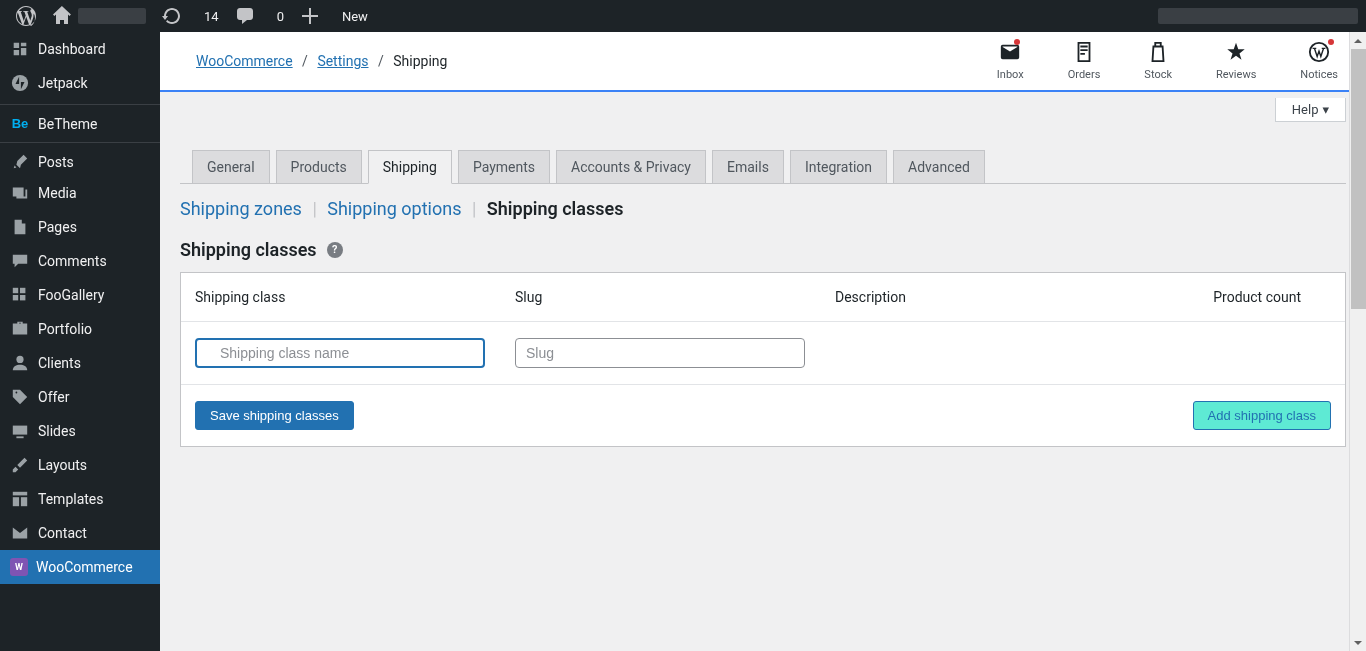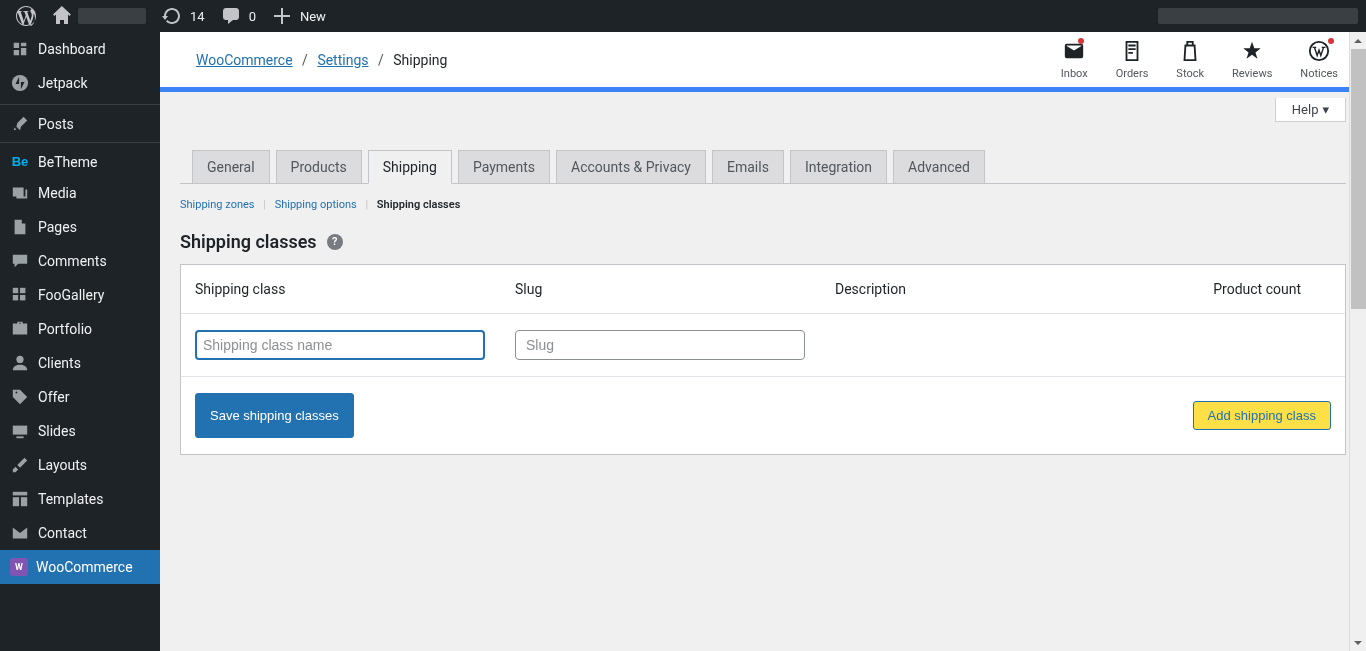--- a/index.html
+++ b/index.html
@@ -1,70 +1,70 @@
 <!DOCTYPE html>
 <html><head>
 <meta charset="utf-8">
 <style>
 * { box-sizing: border-box; margin: 0; padding: 0; }
 body { font-family: -apple-system, BlinkMacSystemFont, "Segoe UI", Roboto, sans-serif; font-size: 13px; color: #3c434a; background: #f0f0f1; overflow: hidden; }
 .viewport { width: 1366px; height: 651px; position: relative; display: flex; flex-direction: column; }
 .adminbar { height: 32px; background: #1d2327; color: #c3c4c7; display: flex; align-items: center; padding: 0 8px; font-size: 13px; }
 .adminbar .ab-item { display: flex; align-items: center; padding: 0 8px; height: 32px; cursor: pointer; }
 .adminbar .ab-item svg { width: 20px; height: 20px; fill: #c3c4c7; }
-.adminbar .ab-text { margin-left: 8px; color: #f0f0f1; }
+.adminbar .ab-text { margin-left: 22px; color: #f0f0f1; }
 .adminbar .spacer { flex: 1; }
 .adminbar .ghost { background: #3a3f44; height: 16px; border-radius: 2px; }
 .main-wrap { flex: 1; display: flex; min-height: 0; }
 .sidebar { width: 160px; background: #1d2327; color: #f0f0f1; font-size: 14px; overflow-y: auto; }
 .side-item { display: flex; align-items: center; height: 34px; padding: 0 8px 0 10px; cursor: pointer; color: #f0f0f1; position: relative; }
 .side-item.sep { border-top: 1px solid #3a3f44; margin-top: 4px; padding-top: 4px; }
 .side-item .ic { width: 20px; height: 20px; margin-right: 8px; display: flex; align-items: center; justify-content: center; color: rgba(240,246,252,.6); }
 .side-item .ic svg { width: 18px; height: 18px; fill: currentColor; }
 .side-item.be .ic { color: #00aeef; font-weight: bold; font-size: 13px; font-family: Arial; }
 .side-item.active { background: #2271b1; color: #fff; }
 .side-item.active .ic { color: #fff; }
 .side-item.active::after { content: ""; position: absolute; right: -8px; top: 50%; margin-top: -8px; border: 8px solid transparent; border-right-color: #f0f0f1; }
 .side-item.woo .ic { background: #7f54b3; color: #fff; border-radius: 3px; width: 18px; height: 18px; font-size: 9px; font-weight: bold; }
 .content { flex: 1; background: #f0f0f1; overflow-y: auto; position: relative; }
-.wc-header { background: #fff; border-bottom: 5px solid #3b82f6; height: 60px; display: flex; align-items: center; padding: 0 16px 0 36px; }
+.wc-header { background: #fff; border-bottom: 2px solid #3b82f6; height: 60px; display: flex; align-items: center; padding: 0 16px 0 36px; }
 .breadcrumb { font-size: 14px; }
 .breadcrumb a { color: #2271b1; text-decoration: underline; cursor: pointer; }
 .breadcrumb .sep { margin: 0 6px; color: #50575e; }
 .breadcrumb .current { color: #1d2327; }
-.wc-header-icons { margin-left: auto; display: flex; gap: 28px; padding-right: 12px; }
+.wc-header-icons { margin-left: auto; display: flex; gap: 44px; padding-right: 12px; }
 .wc-hi { text-align: center; cursor: pointer; position: relative; }
 .wc-hi .dot { position: absolute; top: -2px; right: 4px; width: 6px; height: 6px; background: #d63638; border-radius: 50%; }
 .wc-hi svg { width: 22px; height: 22px; fill: #1d2327; }
 .wc-hi .lbl { font-size: 11px; color: #50575e; margin-top: 2px; }
 .help-row { padding: 6px 20px 0; display: flex; justify-content: flex-end; }
 .help-btn { background: #fff; border: 1px solid #ccd0d4; border-top: none; padding: 4px 16px; font-size: 13px; cursor: pointer; display: flex; align-items: center; gap: 4px; }
 .tabs-wrap { margin: 28px 20px 0 20px; border-bottom: 1px solid #c3c4c7; display: flex; padding-left: 12px; }
 .tab { background: #dcdcde; border: 1px solid #c3c4c7; border-bottom: none; padding: 8px 14px; margin-right: 6px; cursor: pointer; font-size: 14px; color: #50575e; }
 .tab.active { background: #f0f0f1; border-bottom: 1px solid #f0f0f1; margin-bottom: -1px; color: #1d2327; }
-.subsub { margin: 14px 20px 0 20px; font-size: 11px; }
+.subsub { margin: 14px 20px 0 20px; font-size: 18px; }
 .subsub a { color: #2271b1; text-decoration: none; cursor: pointer; }
 .subsub .sep { color: #c3c4c7; margin: 0 6px; }
 .subsub .current { color: #1d2327; font-weight: 600; }
 .page-title { margin: 20px 20px 12px 20px; font-size: 18px; font-weight: 600; color: #1d2327; display: flex; align-items: center; gap: 10px; }
 .help-q { width: 16px; height: 16px; border-radius: 50%; background: #787c82; color: #fff; font-size: 11px; display: flex; align-items: center; justify-content: center; cursor: help; }
 .table-box { margin: 0 20px; background: #fff; border: 1px solid #c3c4c7; border-radius: 0; }
 .t-row { display: flex; padding: 16px 14px; border-bottom: 1px solid #e2e4e7; align-items: center; }
 .t-row:last-child { border-bottom: none; }
 .t-row.header { font-size: 14px; color: #1d2327; }
 .t-row.actions { background: #fff; padding: 16px 14px; justify-content: space-between; }
 .col-class { flex: 0 0 320px; }
 .col-slug { flex: 0 0 320px; }
 .col-desc { flex: 0 0 356px; }
 .col-count { flex: 1; text-align: right; padding-right: 30px; }
 .t-input { width: 290px; padding: 6px 10px; border: 1px solid #8c8f94; border-radius: 4px; font-size: 14px; color: #2c3338; }
 .t-input::placeholder { color: #8c8f94; }
-.t-input.focus { border: 2px solid #2271b1; outline: none; padding: 5px 6px; }
-.btn-primary { background: #2271b1; color: #fff; border: 1px solid #2271b1; padding: 14px 14px; border-radius: 3px; cursor: pointer; font-size: 13px; }
-.btn-secondary { background: #fde047; color: #2271b1; border: 1px solid #2271b1; padding: 6px 14px; border-radius: 3px; cursor: pointer; font-size: 13px; }
+.t-input.focus { border: 2px solid #2271b1; outline: none; padding: 5px 23px; }
+.btn-primary { background: #2271b1; color: #fff; border: 1px solid #2271b1; padding: 6px 14px; border-radius: 3px; cursor: pointer; font-size: 13px; }
+.btn-secondary { background: #5eead4; color: #2271b1; border: 1px solid #2271b1; padding: 6px 14px; border-radius: 3px; cursor: pointer; font-size: 13px; }
 .scrollbar { position: absolute; right: 0; top: 0; width: 17px; height: 100%; background: #f0f0f0; border-left: 1px solid #dcdcde; }
 .sb-btn { height: 17px; background: #f0f0f0; display: flex; align-items: center; justify-content: center; }
 .sb-btn svg { width: 10px; height: 10px; fill: #606060; }
 .sb-thumb { position: absolute; top: 17px; width: 15px; left: 1px; height: 260px; background: #c1c1c1; }
 </style>
 </head>
 <body>
 
 <div class="viewport">
   <div class="adminbar">
@@ -113,31 +113,31 @@
         </div>
       <div class="side-item">
           <span class="ic">
             <svg viewBox="0 0 20 20">
               <circle cx="10" cy="10" r="9"></circle>
               <path fill="#1d2327" d="M9 3v8H5zM11 17V9h4z"></path>
             </svg>
           </span>
           <span>Jetpack</span>
         </div>
-      <div class="side-item sep">
-          <span class="ic">
-            <svg viewBox="0 0 20 20">
-              <path d="M14 2l4 4-7 7-1 4-4-4 1-4 7-7zM3 17l3-1-2-2z"></path>
-            </svg>
-          </span>
-          <span>Posts</span>
-        </div>
       <div class="side-item be sep">
           <span class="ic">Be</span>
           <span>BeTheme</span>
+        </div>
+      <div class="side-item sep">
+          <span class="ic">
+            <svg viewBox="0 0 20 20">
+              <path d="M14 2l4 4-7 7-1 4-4-4 1-4 7-7zM3 17l3-1-2-2z"></path>
+            </svg>
+          </span>
+          <span>Posts</span>
         </div>
       <div class="side-item">
           <span class="ic">
             <svg viewBox="0 0 20 20">
               <path d="M2 4h12v10H2zM16 6h2v10H6v-2h10z"></path>
             </svg>
           </span>
           <span>Media</span>
         </div>
       <div class="side-item">

